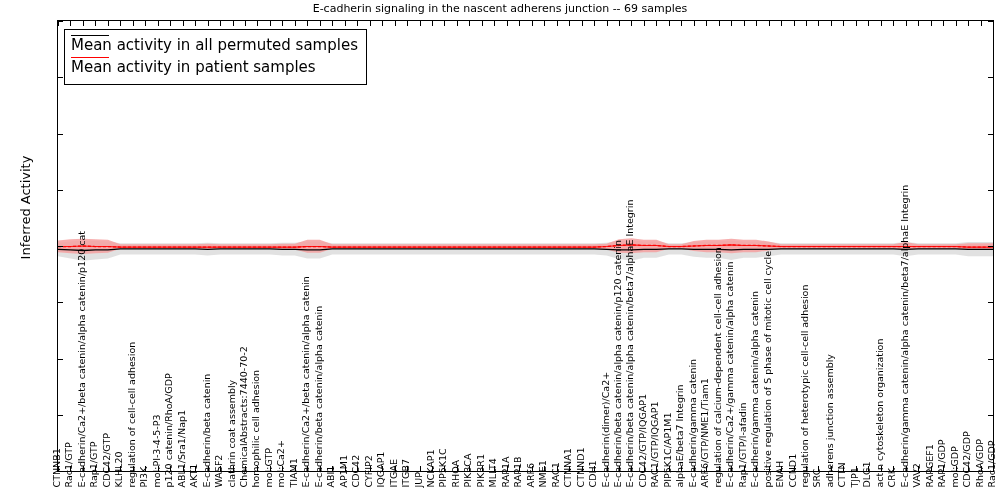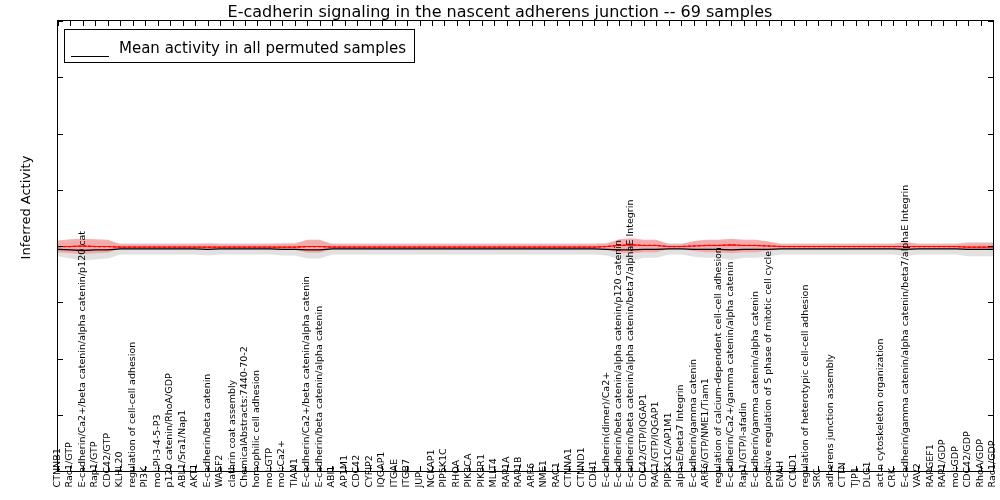--- a/index.html
+++ b/index.html
@@ -1,33 +1,33 @@
 <!DOCTYPE html>
 <html><head>
 <meta charset="utf-8">
 <style>
   html,body{margin:0;padding:0;}
   body{width:1000px;height:500px;background:#ffffff;font-family:"DejaVu Sans",sans-serif;overflow:hidden;}
   #stage{position:relative;width:1000px;height:500px;}
 
-  .chart-title{position:absolute;left:0;top:2px;width:1000px;text-align:center;font-size:16px;color:#000;}
+  .chart-title{position:absolute;left:0;top:2px;width:1000px;text-align:center;font-size:11px;color:#000;}
 
   .ylabel{position:absolute;left:-95px;top:200px;width:240px;text-align:center;font-size:13px;color:#000;
           transform:rotate(-90deg);transform-origin:center center;}
   .xlabel{position:absolute;left:0;top:484px;width:1000px;text-align:center;font-size:13px;color:#000;}
 
   #plot{position:absolute;left:57px;top:20px;width:937px;height:452px;border:1px solid #000;box-sizing:border-box;background:#fff;}
   #plotinner{position:absolute;inset:0;overflow:hidden;}
   .ytick{position:absolute;left:0;width:5px;height:1px;background:#000;}
   .ytick.r{left:auto;right:0;}
   .xtick{position:absolute;bottom:0;width:1px;height:5px;background:#000;}
   .xtick.t{bottom:auto;top:0;}
 
   .legendbox{position:absolute;left:6px;top:8px;border:1px solid #000;background:#fff;padding:5px 8px 5px 6px;}
-  .legrow{display:flex;align-items:flex-end;height:22px;}
+  .legrow{display:flex;align-items:flex-start;height:22px;flex-direction:column;}
   .legline{width:38px;height:0;border-top:1.6px solid #000;margin-right:10px;}
   .legline.red{border-top-color:#ff0000;}
   .legtxt{font-size:15px;color:#000;white-space:nowrap;}
 
   .xlab{position:absolute;bottom:2px;font-size:9.5px;color:#000;white-space:nowrap;
         transform-origin:left bottom;transform:rotate(-90deg);line-height:9.5px;}
   svg.series{position:absolute;left:0;top:0;}
 </style>
 </head>
 <body>
@@ -46,20 +46,24 @@
           <path d="M0.00,225.56 L12.47,225.56 L24.93,225.00 L37.40,225.56 L49.87,225.56 L62.33,226.13 L74.80,226.13 L87.27,226.13 L99.73,226.13 L112.20,226.13 L124.67,226.13 L137.13,226.13 L149.60,226.13 L162.07,226.13 L174.53,226.13 L187.00,226.13 L199.47,226.13 L211.93,226.13 L224.40,226.13 L236.87,226.13 L249.33,225.56 L261.80,225.56 L274.27,226.13 L286.73,226.13 L299.20,226.13 L311.67,226.13 L324.13,226.13 L336.60,226.13 L349.07,226.13 L361.53,226.13 L374.00,226.13 L386.47,226.13 L398.93,226.13 L411.40,226.13 L423.87,226.13 L436.33,226.13 L448.80,226.13 L461.27,226.13 L473.73,226.13 L486.20,226.13 L498.67,226.13 L511.13,226.13 L523.60,226.13 L536.07,226.13 L548.53,225.56 L561.00,224.44 L573.47,223.88 L585.93,224.44 L598.40,224.44 L610.87,225.56 L623.33,225.56 L635.80,225.00 L648.27,224.44 L660.73,224.44 L673.20,223.88 L685.67,224.44 L698.13,224.44 L710.60,225.00 L723.07,225.56 L735.53,225.56 L748.00,225.56 L760.47,225.56 L772.93,225.56 L785.40,225.56 L797.87,225.56 L810.33,225.56 L822.80,225.56 L835.27,225.56 L847.73,225.56 L860.20,225.56 L872.67,225.56 L885.13,225.56 L897.60,225.56 L910.07,226.13 L922.53,226.13 L935.00,226.13 " fill="none" stroke="#ff0000" stroke-width="1.1" stroke-opacity="0.9"></path>
           <path d="M0.00,228.38 L12.47,228.94 L24.93,229.50 L37.40,228.94 L49.87,228.94 L62.33,227.81 L74.80,227.81 L87.27,227.81 L99.73,227.81 L112.20,227.81 L124.67,227.81 L137.13,227.81 L149.60,228.38 L162.07,227.81 L174.53,227.81 L187.00,227.81 L199.47,227.81 L211.93,227.81 L224.40,228.38 L236.87,228.38 L249.33,228.94 L261.80,228.94 L274.27,227.81 L286.73,227.81 L299.20,227.81 L311.67,227.81 L324.13,227.81 L336.60,227.81 L349.07,227.81 L361.53,227.81 L374.00,227.81 L386.47,227.81 L398.93,227.81 L411.40,227.81 L423.87,227.81 L436.33,227.81 L448.80,227.81 L461.27,227.81 L473.73,227.81 L486.20,227.81 L498.67,227.81 L511.13,227.81 L523.60,227.81 L536.07,227.81 L548.53,228.38 L561.00,228.94 L573.47,228.94 L585.93,228.38 L598.40,228.38 L610.87,227.81 L623.33,227.81 L635.80,228.38 L648.27,228.38 L660.73,228.38 L673.20,228.94 L685.67,228.38 L698.13,228.38 L710.60,228.38 L723.07,227.81 L735.53,227.81 L748.00,227.81 L760.47,227.81 L772.93,227.81 L785.40,227.81 L797.87,227.81 L810.33,227.81 L822.80,227.81 L835.27,227.81 L847.73,228.38 L860.20,227.81 L872.67,227.81 L885.13,227.81 L897.60,227.81 L910.07,228.38 L922.53,228.38 L935.00,228.38 " fill="none" stroke="#000000" stroke-width="1.3"></path>
           <path d="M0.00,225.56 L12.47,225.56 L24.93,225.00 L37.40,225.56 L49.87,225.56 L62.33,226.13 L74.80,226.13 L87.27,226.13 L99.73,226.13 L112.20,226.13 L124.67,226.13 L137.13,226.13 L149.60,226.13 L162.07,226.13 L174.53,226.13 L187.00,226.13 L199.47,226.13 L211.93,226.13 L224.40,226.13 L236.87,226.13 L249.33,225.56 L261.80,225.56 L274.27,226.13 L286.73,226.13 L299.20,226.13 L311.67,226.13 L324.13,226.13 L336.60,226.13 L349.07,226.13 L361.53,226.13 L374.00,226.13 L386.47,226.13 L398.93,226.13 L411.40,226.13 L423.87,226.13 L436.33,226.13 L448.80,226.13 L461.27,226.13 L473.73,226.13 L486.20,226.13 L498.67,226.13 L511.13,226.13 L523.60,226.13 L536.07,226.13 L548.53,225.56 L561.00,224.44 L573.47,223.88 L585.93,224.44 L598.40,224.44 L610.87,225.56 L623.33,225.56 L635.80,225.00 L648.27,224.44 L660.73,224.44 L673.20,223.88 L685.67,224.44 L698.13,224.44 L710.60,225.00 L723.07,225.56 L735.53,225.56 L748.00,225.56 L760.47,225.56 L772.93,225.56 L785.40,225.56 L797.87,225.56 L810.33,225.56 L822.80,225.56 L835.27,225.56 L847.73,225.56 L860.20,225.56 L872.67,225.56 L885.13,225.56 L897.60,225.56 L910.07,226.13 L922.53,226.13 L935.00,226.13 " fill="none" stroke="#ff0000" stroke-width="1.3" stroke-dasharray="3,2"></path>
         </svg>
     </div>
 
     <div class="legendbox">
       <div class="legrow">
         <span class="legline"></span>
         <span class="legtxt">Mean activity in all permuted samples</span>
+      </div>
+      <div class="legrow">
+        <span class="legline red"></span>
+        <span class="legtxt">Mean activity in patient samples</span>
       </div>
     </div>
   <div class="ytick" style="top: 450px;"></div>
       <div class="ytick r" style="top: 450px;"></div>
       <div class="ytick" style="top: 393.75px;"></div>
       <div class="ytick r" style="top: 393.75px;"></div>
       <div class="ytick" style="top: 337.5px;"></div>
       <div class="ytick r" style="top: 337.5px;"></div>
       <div class="ytick" style="top: 281.25px;"></div>
       <div class="ytick r" style="top: 281.25px;"></div>

